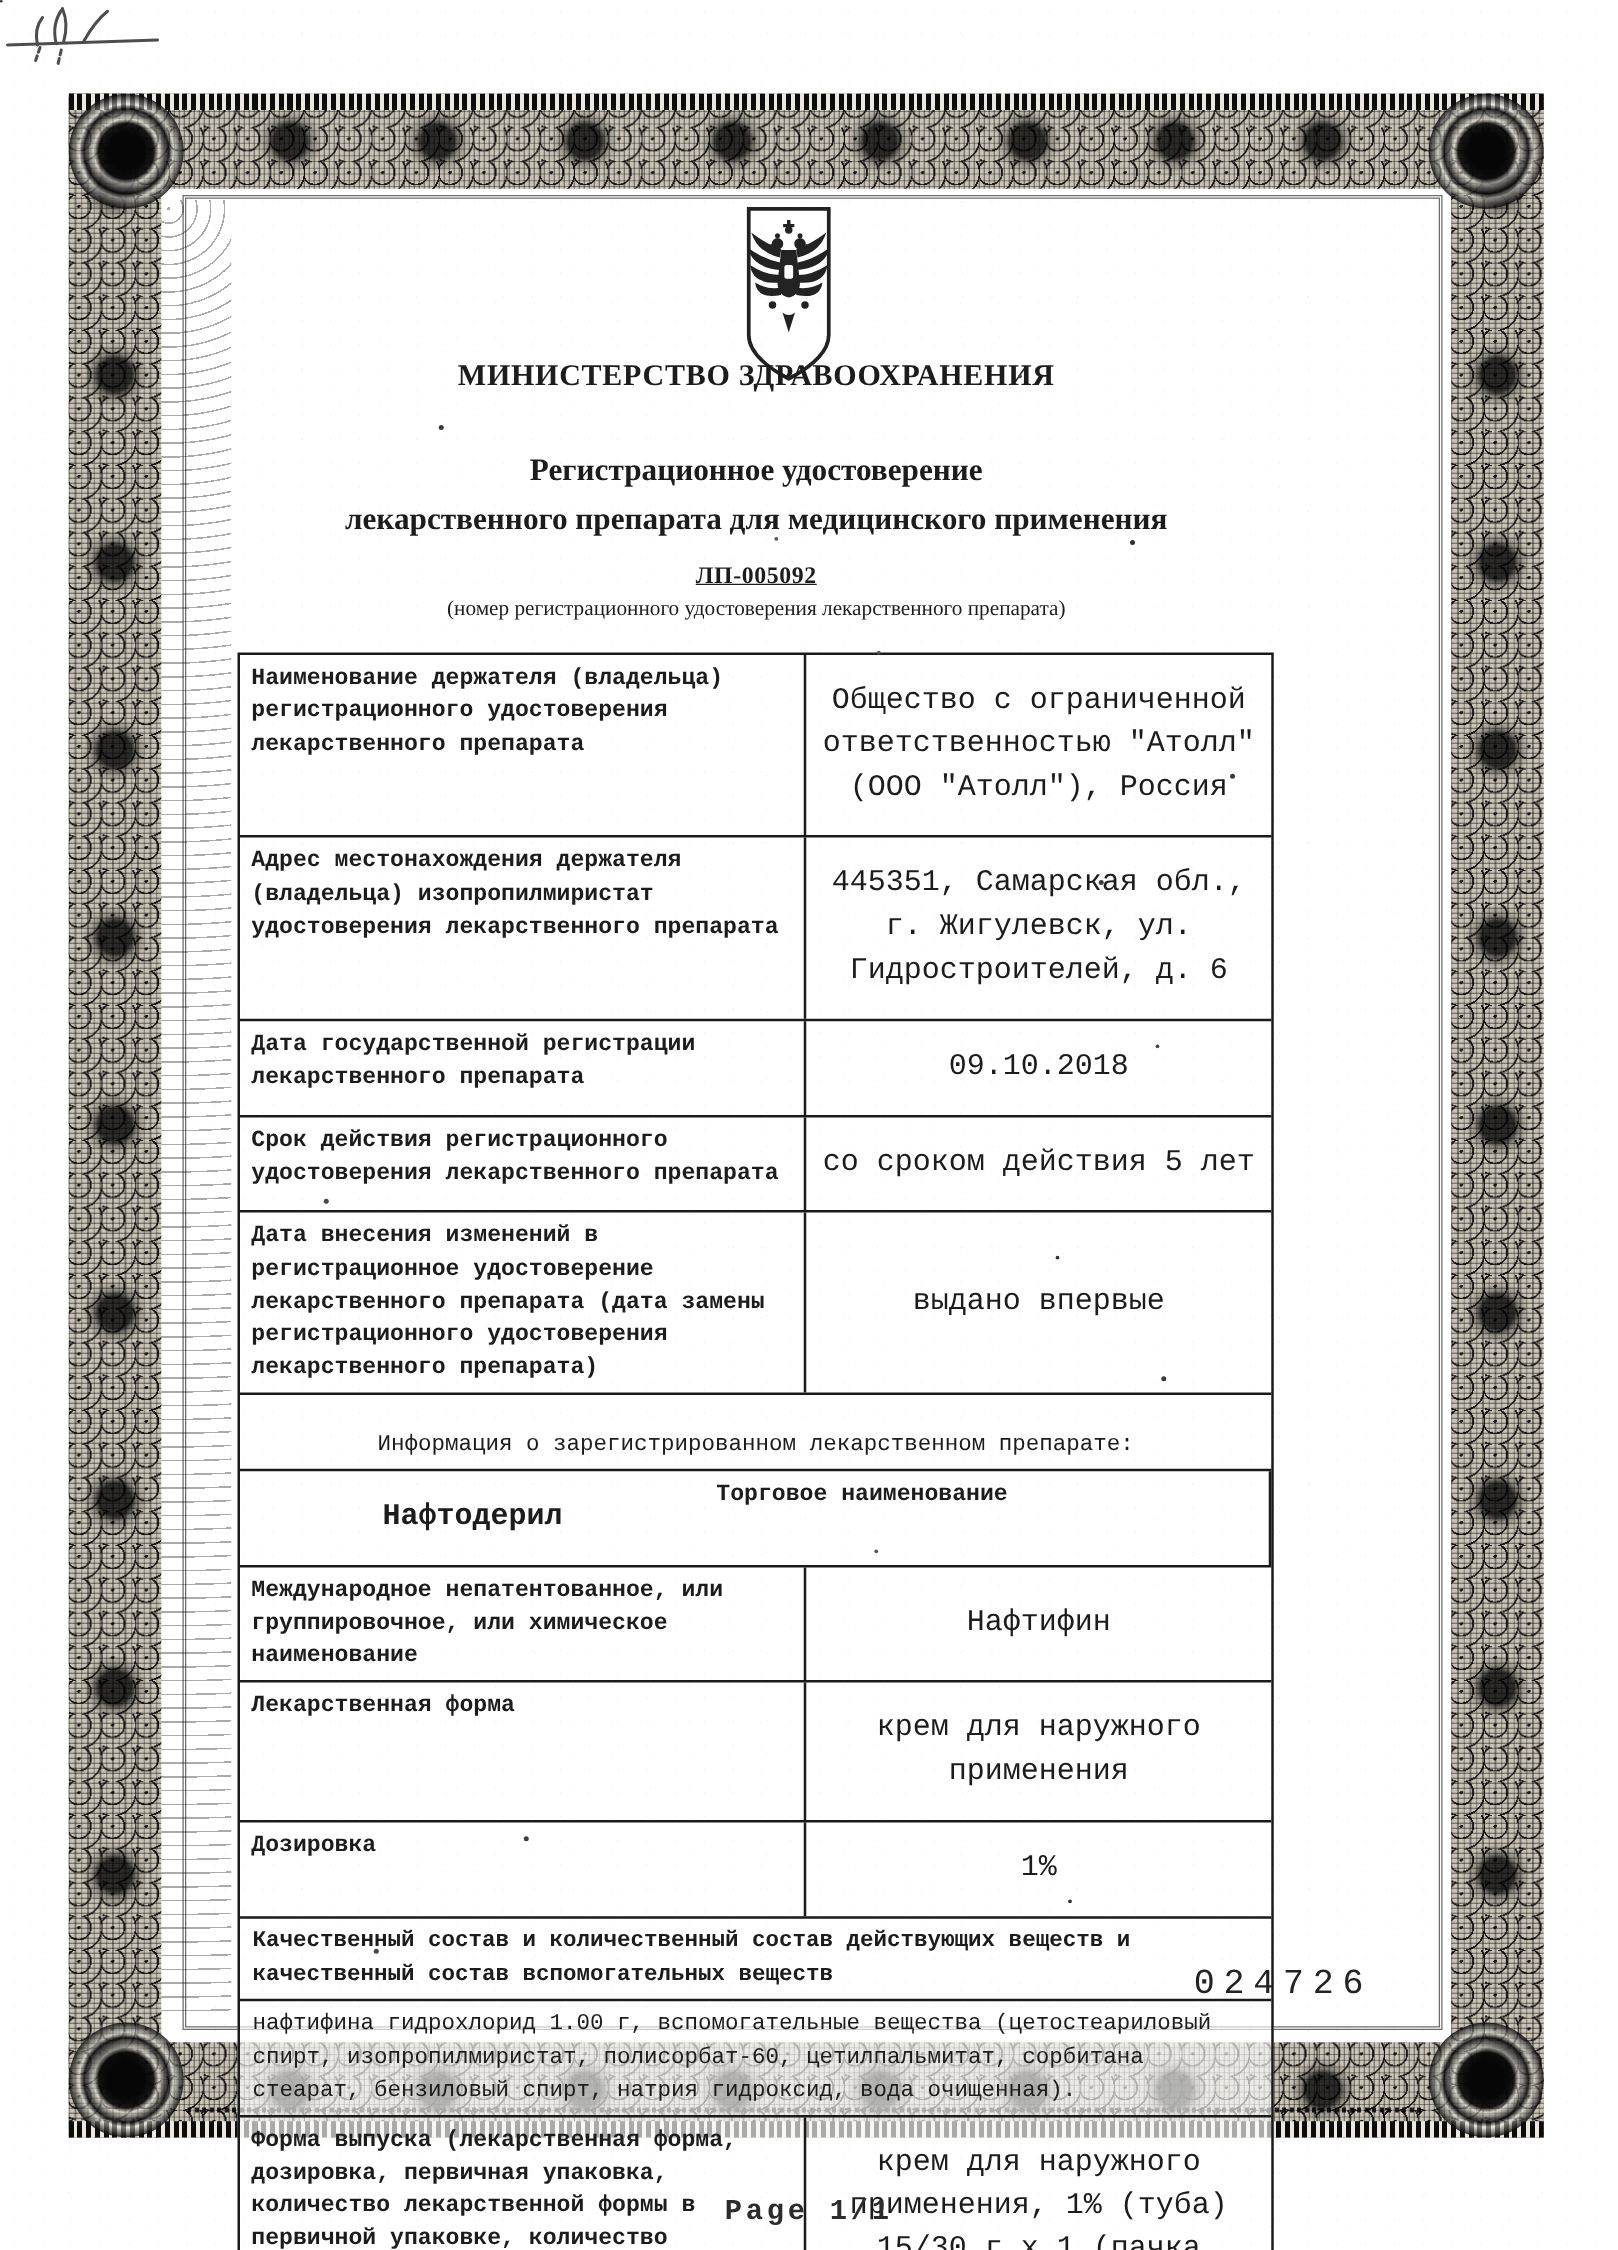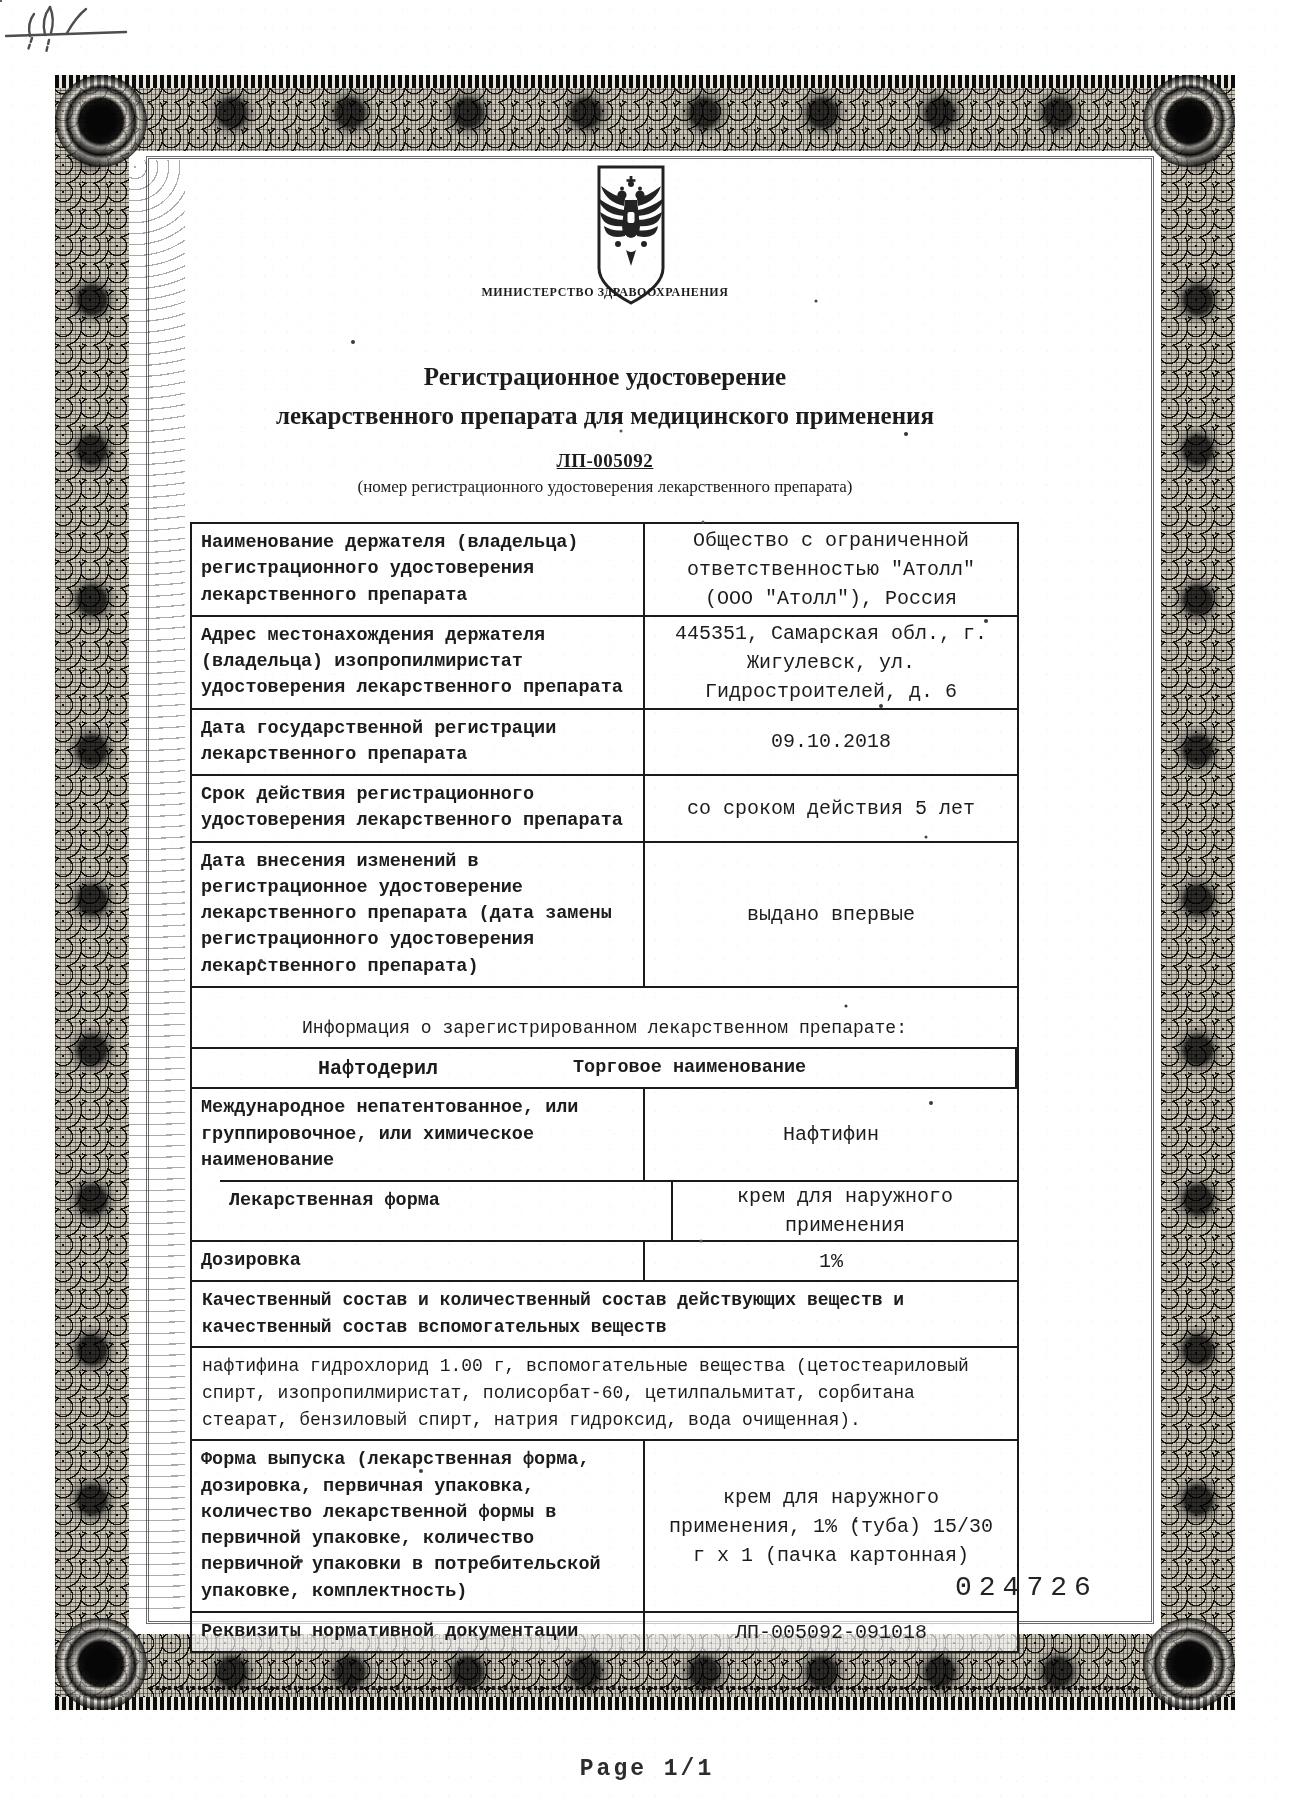--- a/index.html
+++ b/index.html
@@ -39,41 +39,41 @@
     background-image:radial-gradient(rgba(0,0,0,.9) .6px, rgba(0,0,0,0) .8px),radial-gradient(rgba(0,0,0,.7) .5px, rgba(0,0,0,0) .7px);
     background-size:23px 19px,31px 27px;background-position:0 0,9px 13px;}
   .specks{position:absolute;left:0;top:0;width:2px;height:2px;background:#2b2b2b;border-radius:50%;
     box-shadow:352px 341px 0 1px #3a3a3a,815px 300px 0 .5px #444,905px 433px 0 1px #333,
     702px 521px 0 .5px #555,880px 705px 0 1px #3c3c3c,925px 836px 0 .5px #444,
     260px 960px 0 1px #484848,845px 1005px 0 .5px #333,930px 1102px 0 1px #3a3a3a,
     700px 1240px 0 .5px #555,420px 1470px 0 1px #3f3f3f,855px 1520px 0 .5px #333,
     300px 1560px 0 1px #474747,620px 430px 0 .5px #555,985px 620px 0 1px #3a3a3a;}
   
   .hdr-abs{position:absolute;left:150px;width:910px;text-align:center;}
-  .ministry{top:284px;font-size:12px;font-weight:bold;letter-spacing:.6px;line-height:1.45;}
+  .ministry{top:284px;font-size:24px;font-weight:bold;letter-spacing:.6px;line-height:1.45;}
   .doc-title{top:358px;font-size:25px;font-weight:bold;line-height:1.55;}
   .reg-num{top:450px;font-size:19px;font-weight:bold;text-decoration:underline;letter-spacing:.5px;}
   .reg-cap{top:477px;font-size:17px;}
   .emblem{position:absolute;left:592px;top:162px;filter:contrast(1.05);opacity:.95;}
   .handmark{position:absolute;left:4px;top:2px;}
   
   .cert-table{position:absolute;left:190px;top:522px;width:825px;border:2.5px solid #1a1a1a;background:rgba(255,255,255,.65);font-family:Liberation Mono, monospace;}
   .trow{display:flex;border-top:2px solid #1a1a1a;}
   .trow:first-child{border-top:none;}
   .tcell{box-sizing:border-box;}
   .tcell.label{width:453px;padding:6px 12px 6px 9px;font-size:18.5px;font-weight:bold;line-height:1.42;border-right:2px solid #1a1a1a;}
   .tcell.value{flex:1;display:flex;align-items:center;justify-content:center;text-align:center;
-    padding:0 12px;font-size:20px;line-height:1.45;}
+    padding:20px 12px;font-size:24px;line-height:1.45;}
   .tcell.fulltext{width:100%;padding:5px 10px;font-size:18px;line-height:1.5;}
   .center{text-align:center;margin-top:22px;}
   .bold{font-weight:bold;}
   .vleft{justify-content:flex-start;align-items:flex-start;text-align:left;padding-top:6px;}
   .r1{min-height:78px;} .r2{min-height:82px;} .r3{min-height:57px;} .r4{min-height:53px;}
   .r5{min-height:110px;} .r6{min-height:36px;} .r7{min-height:36px;} .r8{min-height:83px;}
-  .r9{min-height:33px;margin-left:28px;} .r10{min-height:38px;} .r11{min-height:53px;} .r12{min-height:85px;}
+  .r9{min-height:33px;} .r10{min-height:38px;} .r11{min-height:53px;} .r12{min-height:85px;}
   .r13{min-height:124px;} .r14{min-height:38px;}
   
   .stamp-num{position:absolute;left:955px;top:1572px;font-family:"Liberation Mono","DejaVu Sans Mono",monospace;
     font-size:28px;letter-spacing:7px;color:#232323;}
   .footer-clip{position:absolute;left:0;right:0;top:1756px;height:44px;overflow:hidden;text-align:center;}
   .footer-clip span{font-family:"Liberation Mono","DejaVu Sans Mono",monospace;font-size:23px;font-weight:bold;
     letter-spacing:3px;color:#2c2c2c;}
 </style>
 </head>
 <body>

